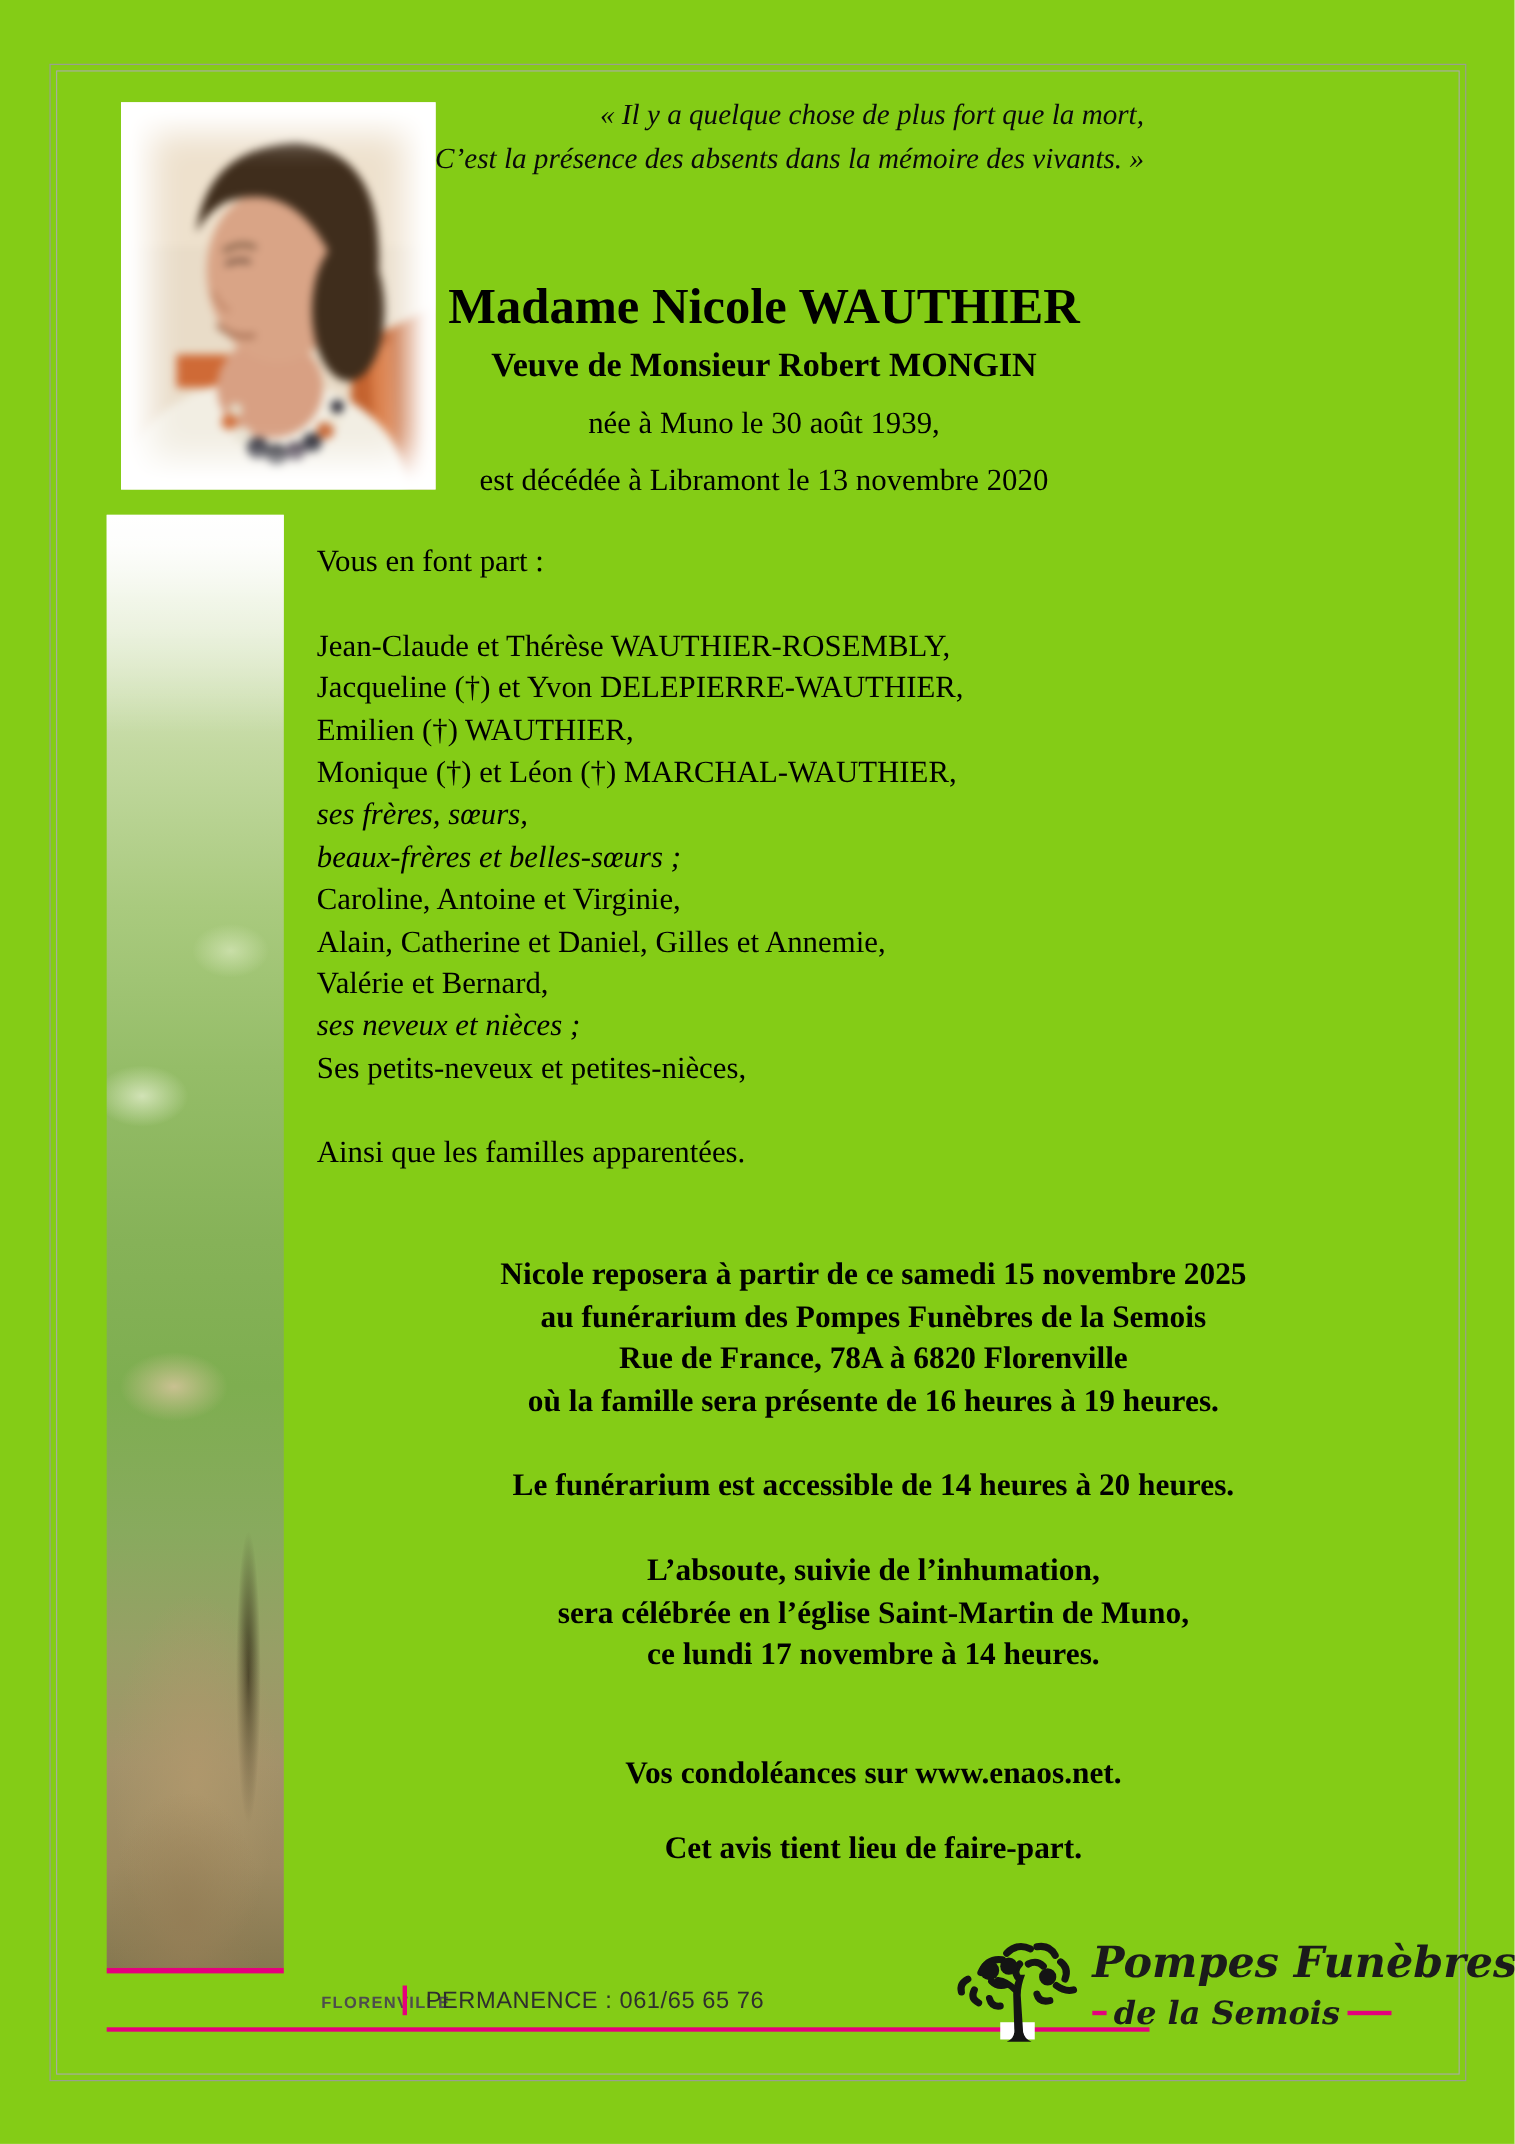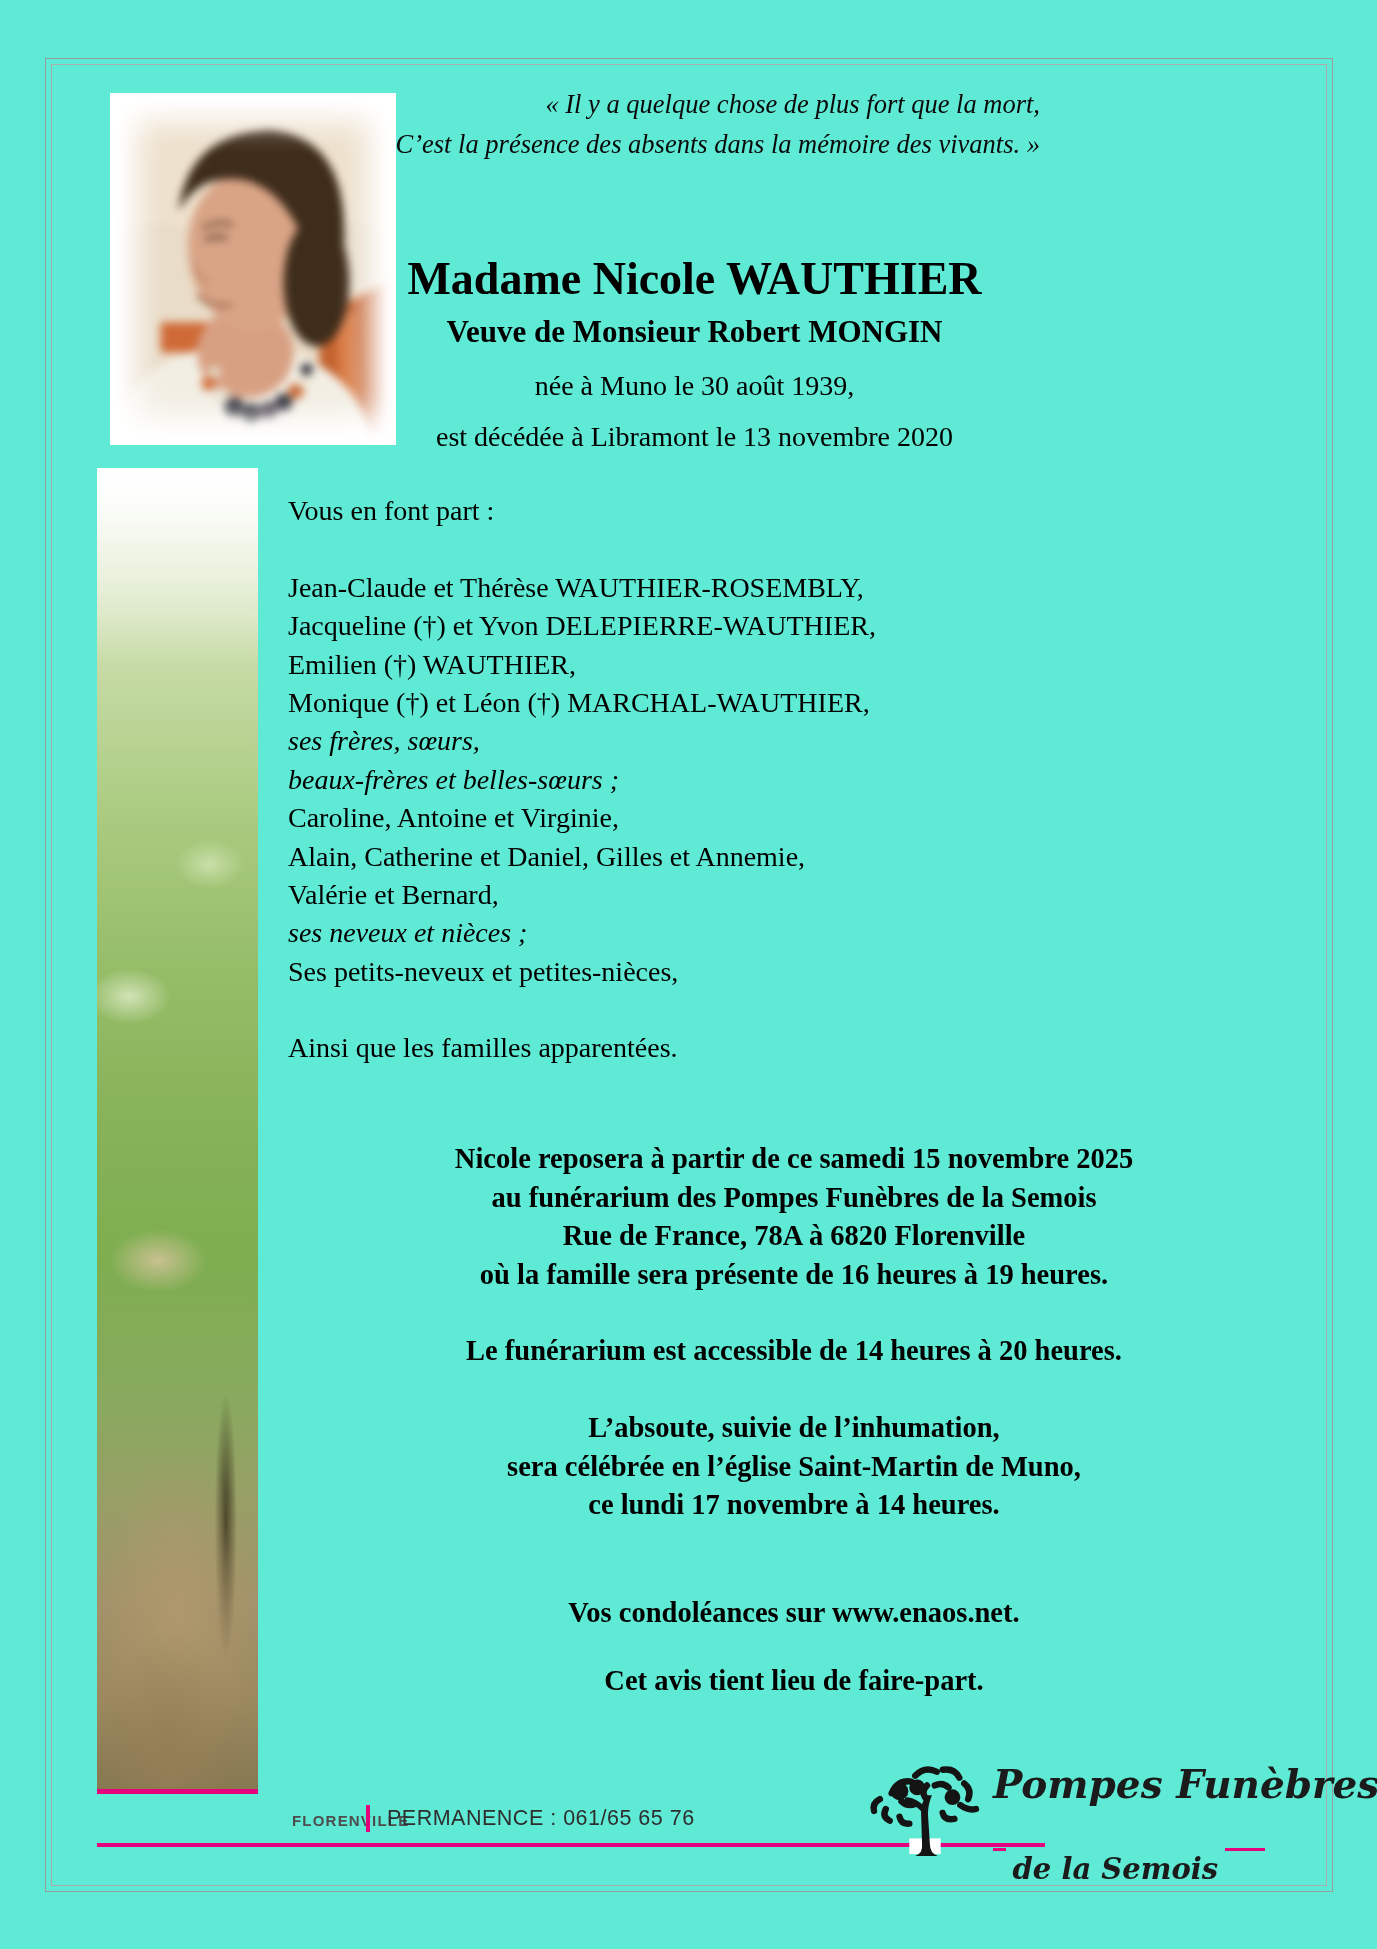--- a/index.html
+++ b/index.html
@@ -1,19 +1,19 @@
 <!DOCTYPE html>
 <html><head>
 <meta charset="utf-8">
 <style>
   html,body{margin:0;padding:0;background:#fff;}
   .page{
     position:relative;
     width:1377px;height:1949px;
-    background:#5eead4;
+    background:#84cc16;
     font-family:"Liberation Serif", serif;
     color:#000;
     overflow:hidden;
   }
   
   .frame-outer{
     position:absolute;left:45px;top:58px;right:44px;bottom:57px;
     border:1.5px solid #9c9c9c;
   }
   .frame-inner{
@@ -108,21 +108,21 @@
   .brand{
     position:absolute;left:993px;top:1756px;width:272px;
     font-family:"DejaVu Serif", serif;font-style:italic;font-weight:bold;
     color:#1b1b1b;text-align:center;
   }
   .brand .brand-name{font-size:39px;line-height:56px;white-space:nowrap;}
   .brand .brand-sub-row{
     display:flex;align-items:center;justify-content:flex-end;
     gap:7px;margin-top:2px;
   }
-  .brand .brand-sub{font-size:29px;line-height:32px;white-space:nowrap;margin-top:39px;}
+  .brand .brand-sub{font-size:29px;line-height:32px;white-space:nowrap;}
   .dash{height:3.5px;background:#e5007d;}
   .dash-l{width:17px;}
   .dash-r{width:54px;}
 </style>
 </head>
 <body>
 
 <div class="page">
 
   <div class="frame-outer">

